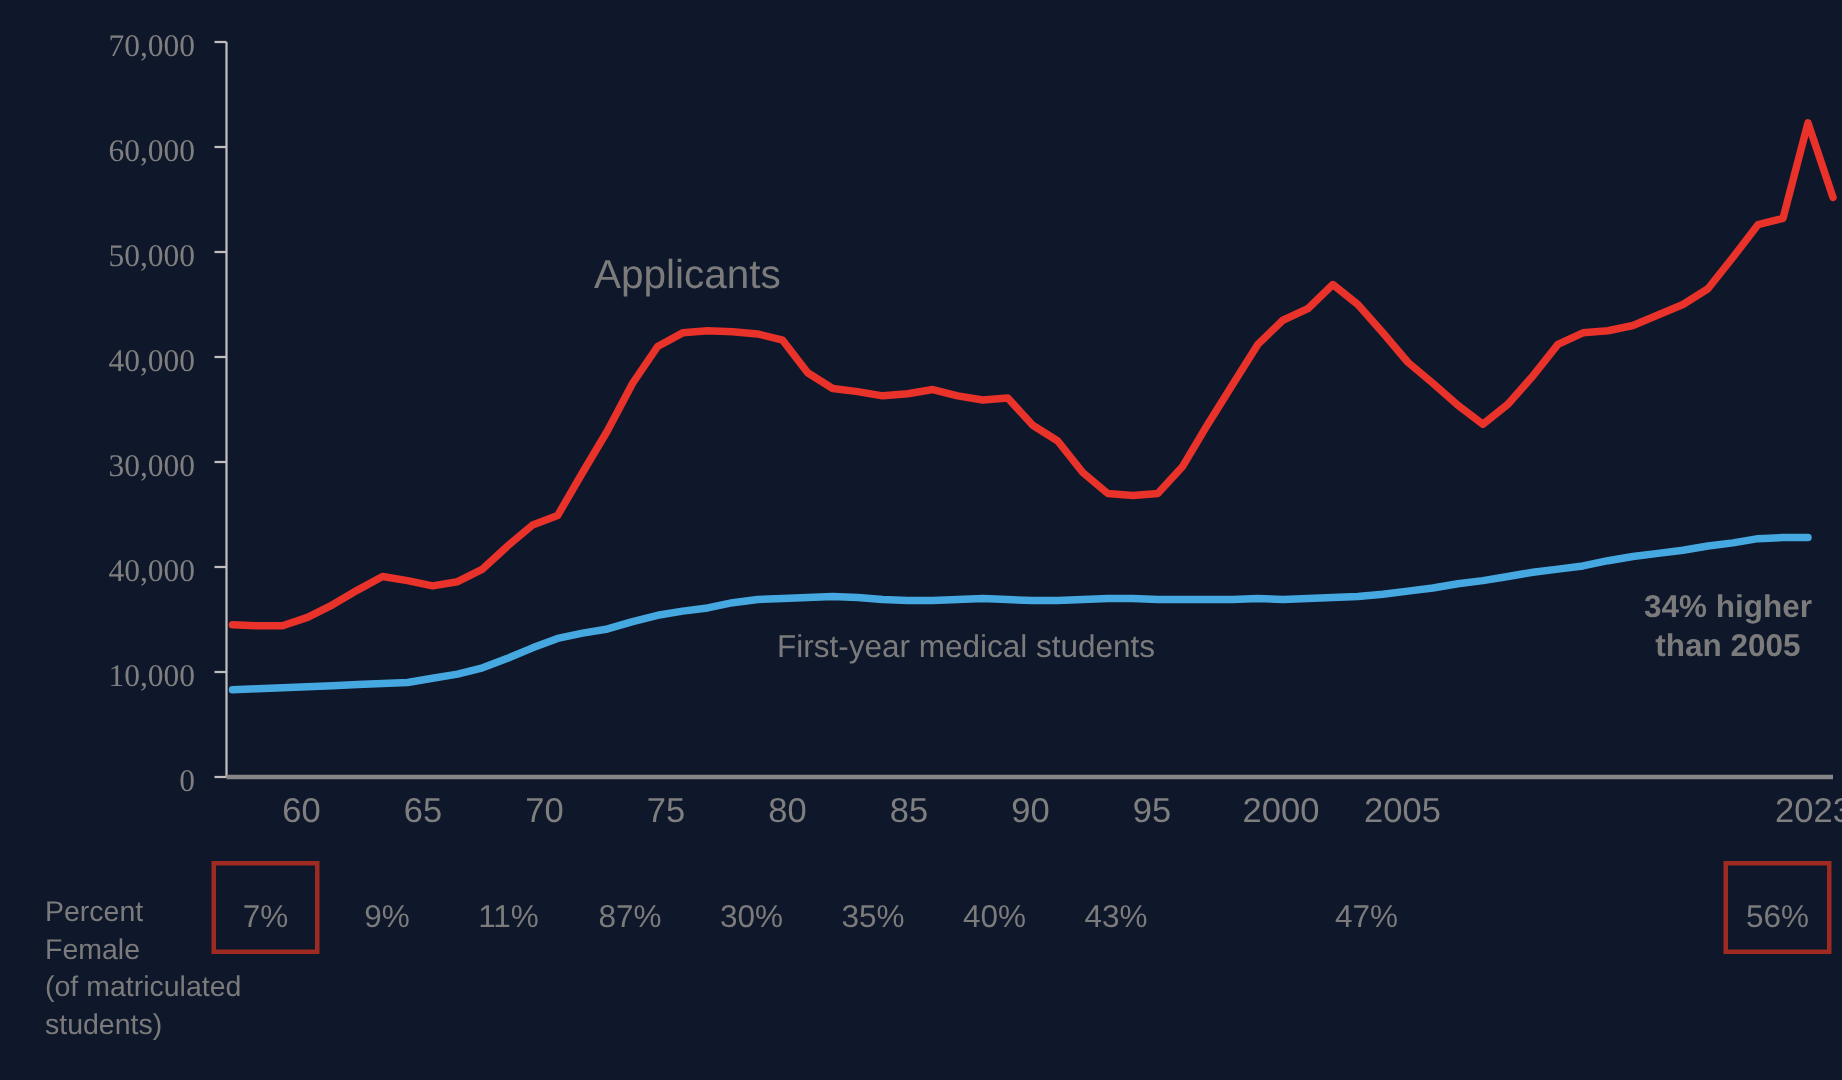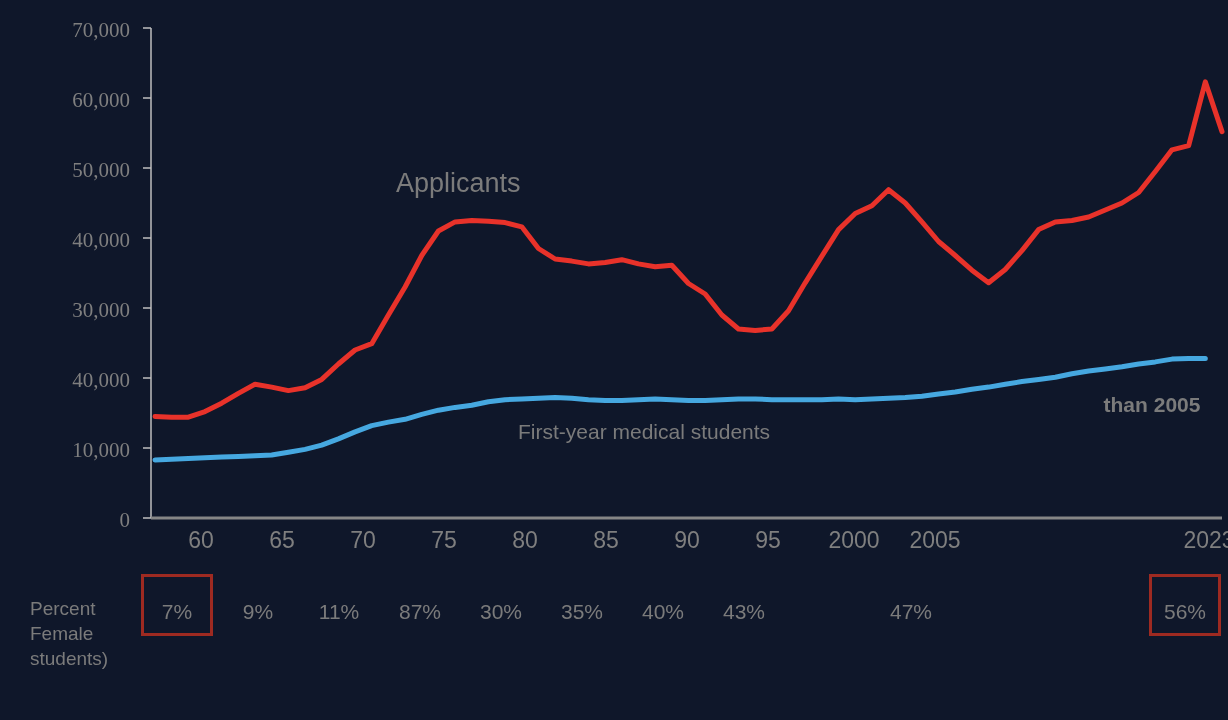--- a/index.html
+++ b/index.html
@@ -132,26 +132,28 @@
   <div class="xtick-label" style="left:663px;  top:527px;">90</div>
   <div class="xtick-label" style="left:744px;  top:527px;">95</div>
   <div class="xtick-label" style="left:830px;  top:527px;">2000</div>
   <div class="xtick-label" style="left:911px;  top:527px;">2005</div>
   <div class="xtick-label" style="left:1185px; top:527px;">2023</div>
 
   <div class="series-label" id="label-applicants">Applicants</div>
   <div class="series-label" id="label-firstyear">First-year medical students</div>
 
   <div id="annotation">
+    <div>34% higher</div>
     <div>than 2005</div>
   </div>
 
   <div id="pct-caption">
     <div>Percent</div>
     <div>Female</div>
+    <div>(of matriculated</div>
     <div>students)</div>
   </div>
 
   <div id="pct-row">
       <div class="pct-box" style="left: 177px; top: 574px; width: 72px; height: 62px; border-color: rgb(158, 42, 33);"></div>
       <div class="pct-value" style="left: 177px;">7%</div>
       <div class="pct-value" style="left: 258px;">9%</div>
       <div class="pct-value" style="left: 339px;">11%</div>
       <div class="pct-value" style="left: 420px;">87%</div>
       <div class="pct-value" style="left: 501px;">30%</div>

